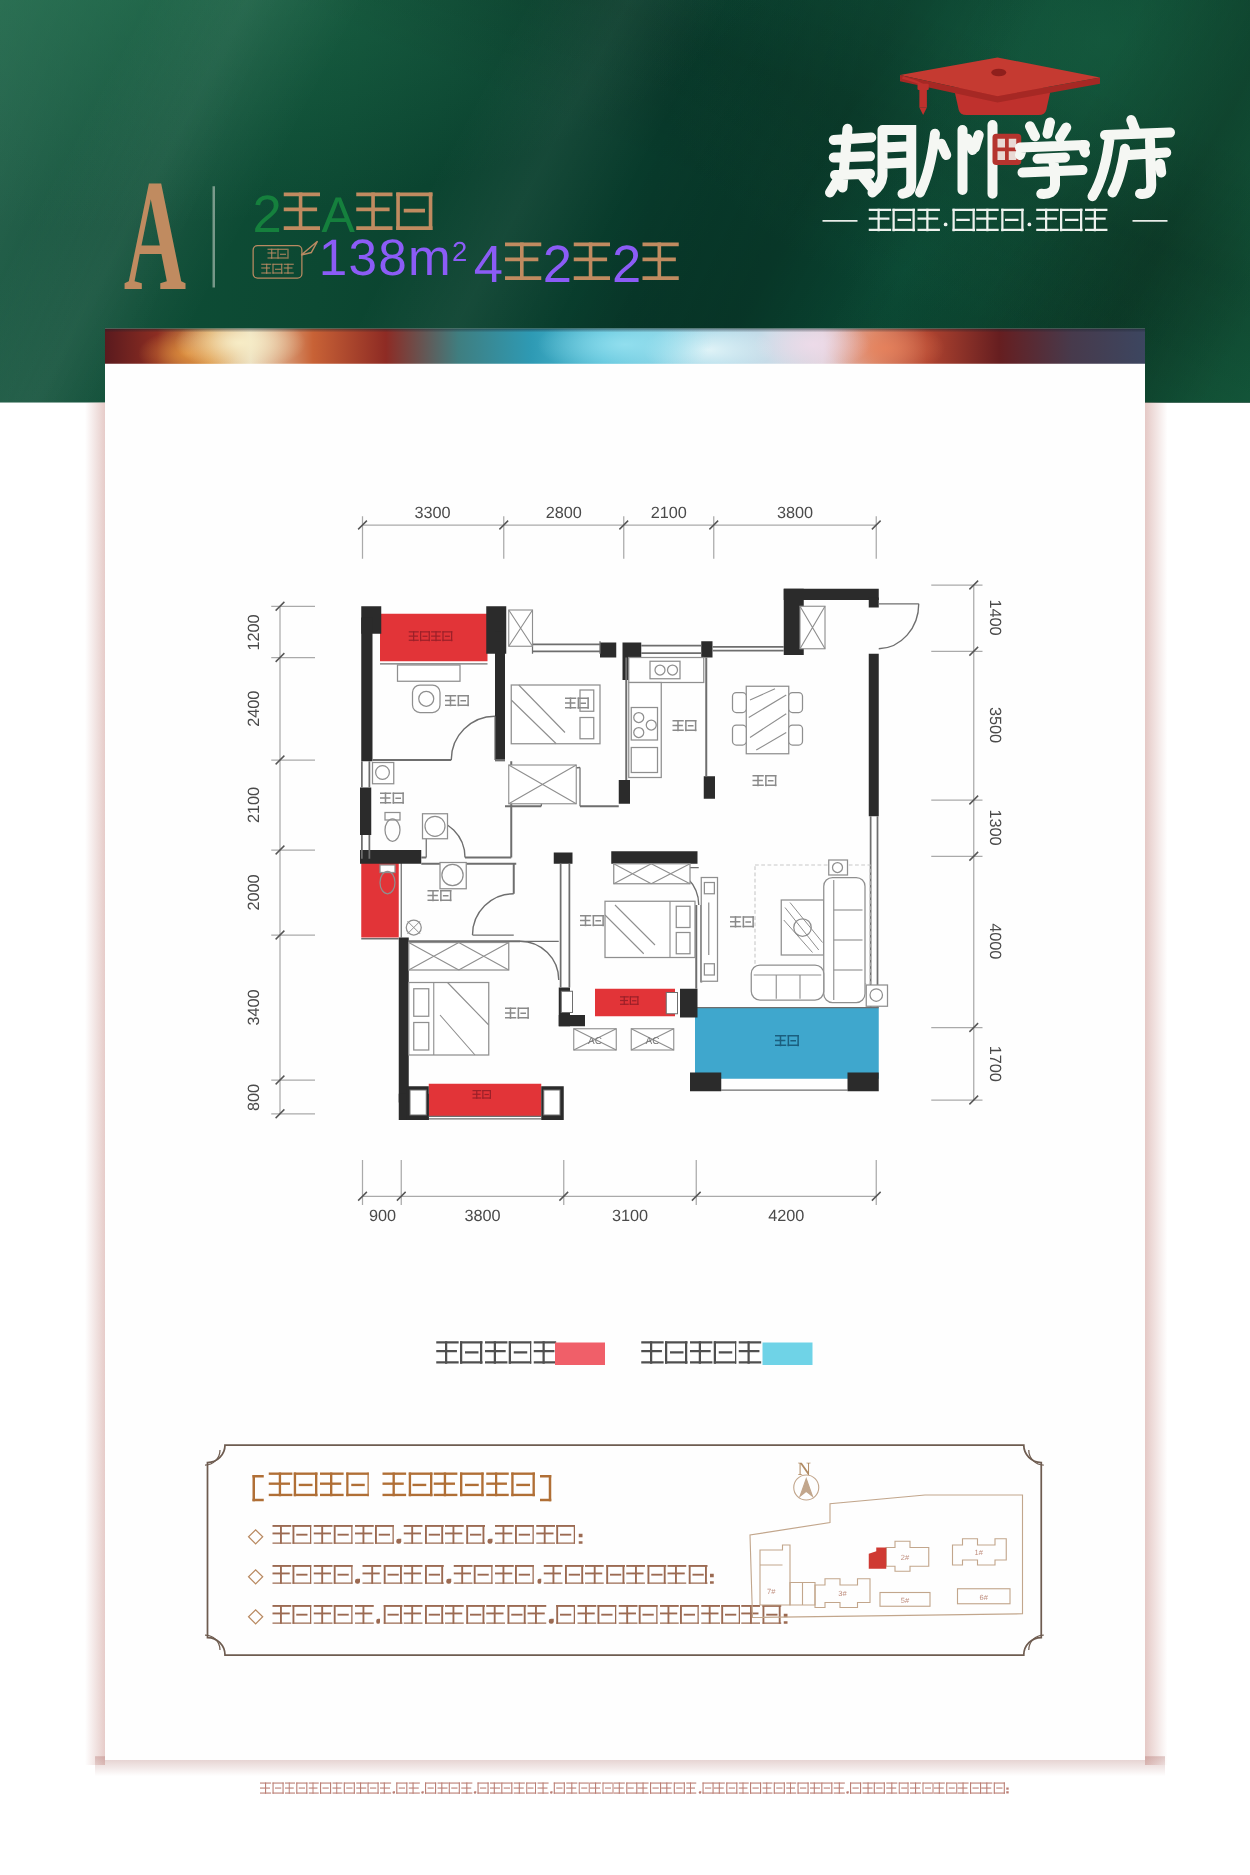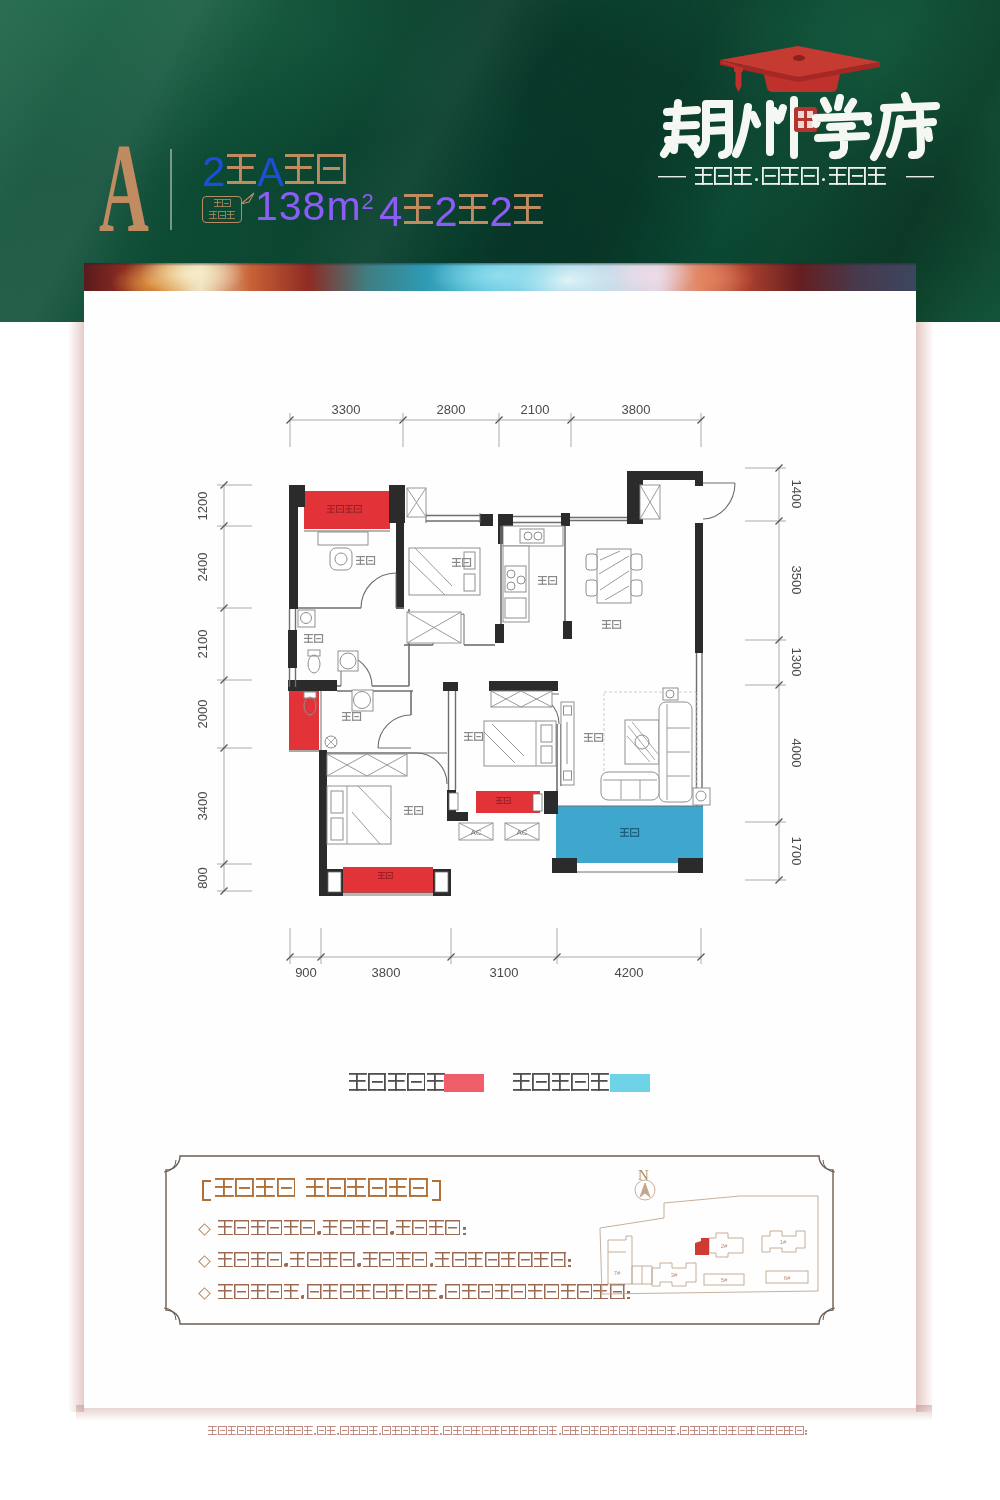--- a/index.html
+++ b/index.html
@@ -59,21 +59,21 @@
  radial-gradient(60px 26px at 68% 45%, rgba(240,220,235,.8) 0%, rgba(240,220,235,0) 78%),
  radial-gradient(60px 28px at 75% 55%, rgba(235,130,90,.75) 0%, rgba(235,130,90,0) 80%),
  linear-gradient(90deg,#5a1a1e 0%,#8c2d22 5%,#d89a50 10%,#eadfc2 14%,#c86236 20%,
  #8e2b24 27%,#3f7e80 34%,#2e9ab4 41%,#56c0d8 48%,#8ad2e4 54%,#abd8e8 59%,#cadce8 64%,
  #e2d4de 69%,#d88a6e 74%,#b04430 79%,#661e20 86%,#473a4c 93%,#3c4660 100%);"></div>
 
 <div class="abs bigA">A</div>
 
 <div class="abs" style="left:170px;top:149px;width:2px;height:81px;background:rgba(205,215,205,.55);"></div>
 
-<div class="abs" style="left:202px;top:154px;width:300px;height:38px;color:#1d4ed8;--c:#c08b60;
+<div class="abs" style="left:202px;top:154px;width:300px;height:38px;color:#15803d;--c:#c08b60;
  font-size:31px;line-height:31px;"><span style="font-size:42px;vertical-align:-2px;">2</span><i class="z za"></i><span style="font-size:40px;vertical-align:-2px;">A</span><i class="z za"></i><i class="z zb"></i></div>
 
 <div class="abs" style="left:202px;top:196px;width:40px;height:27px;border:1px solid #b98a62;border-radius:4px;--c:#b98a62;font-size:8.5px;text-align:center;line-height:12px;padding-top:1px;"><i class="z za"></i><i class="z zb"></i><br><i class="z za"></i><i class="z zb"></i><i class="z za"></i></div>
 
 <svg class="abs" style="left:239px;top:190px;" width="20" height="16">
     <path d="M2,14 L15,3 L10,12 Z" fill="none" stroke="#b98a62" stroke-width="1.2"></path>
   </svg>
 
 <div class="abs" style="left:255px;top:182px;color:#8b5cf6;font-size:41px;line-height:40px;letter-spacing:1px;">138m<span style="font-size:22px;vertical-align:11px;">2</span></div>
 

